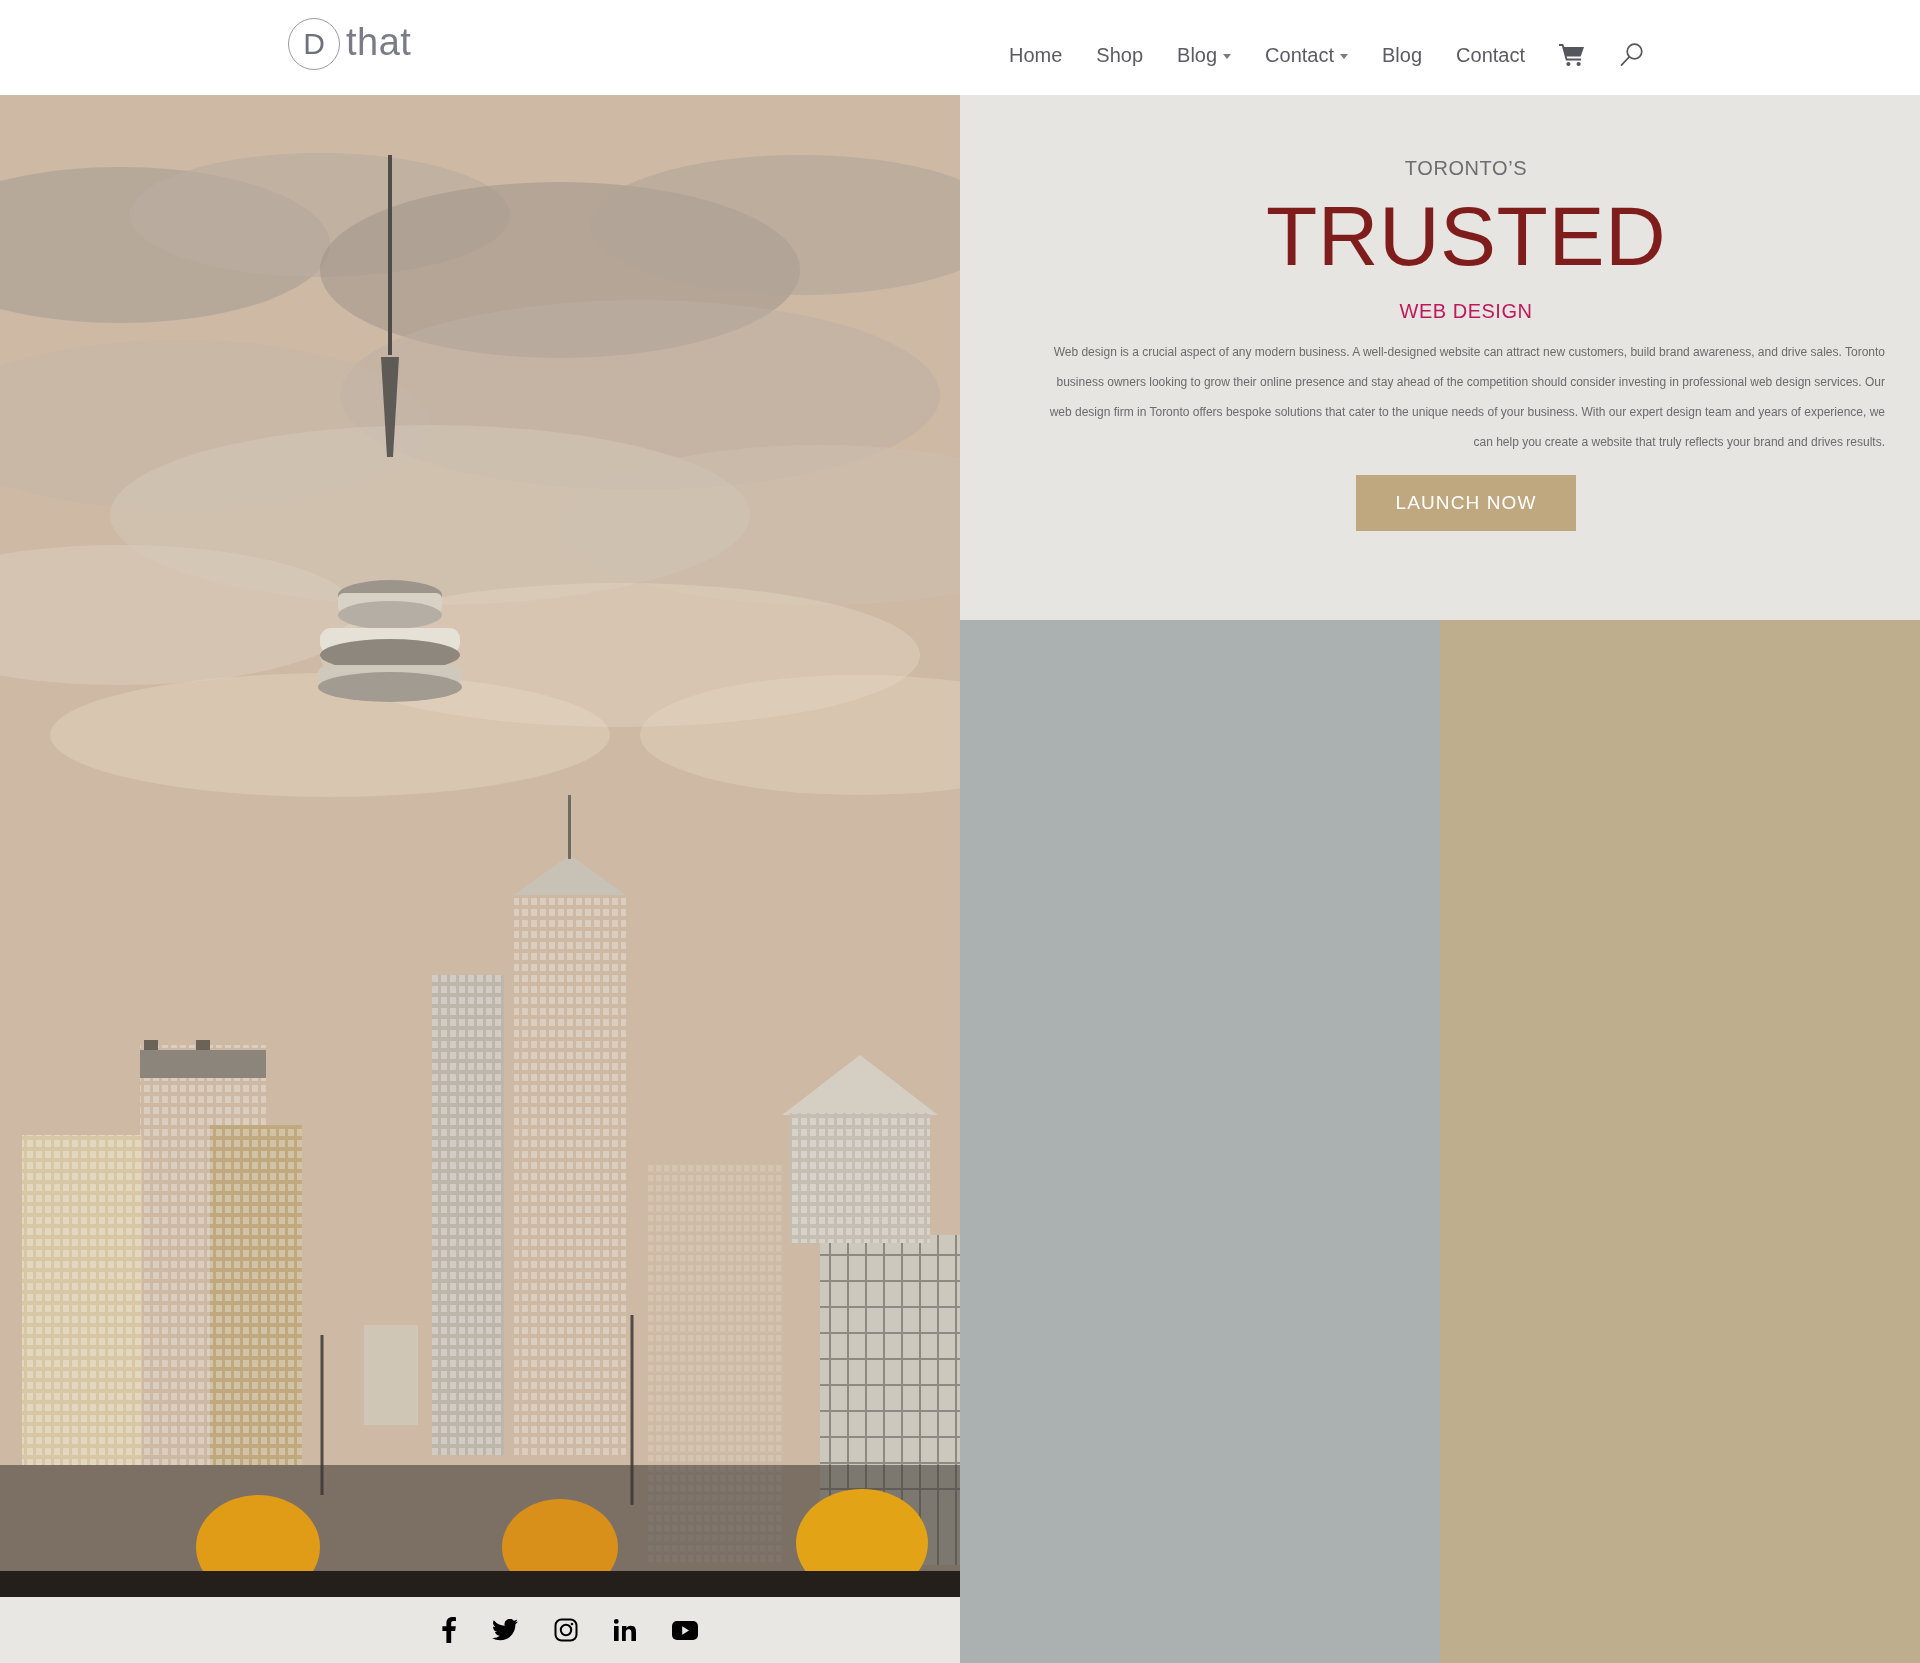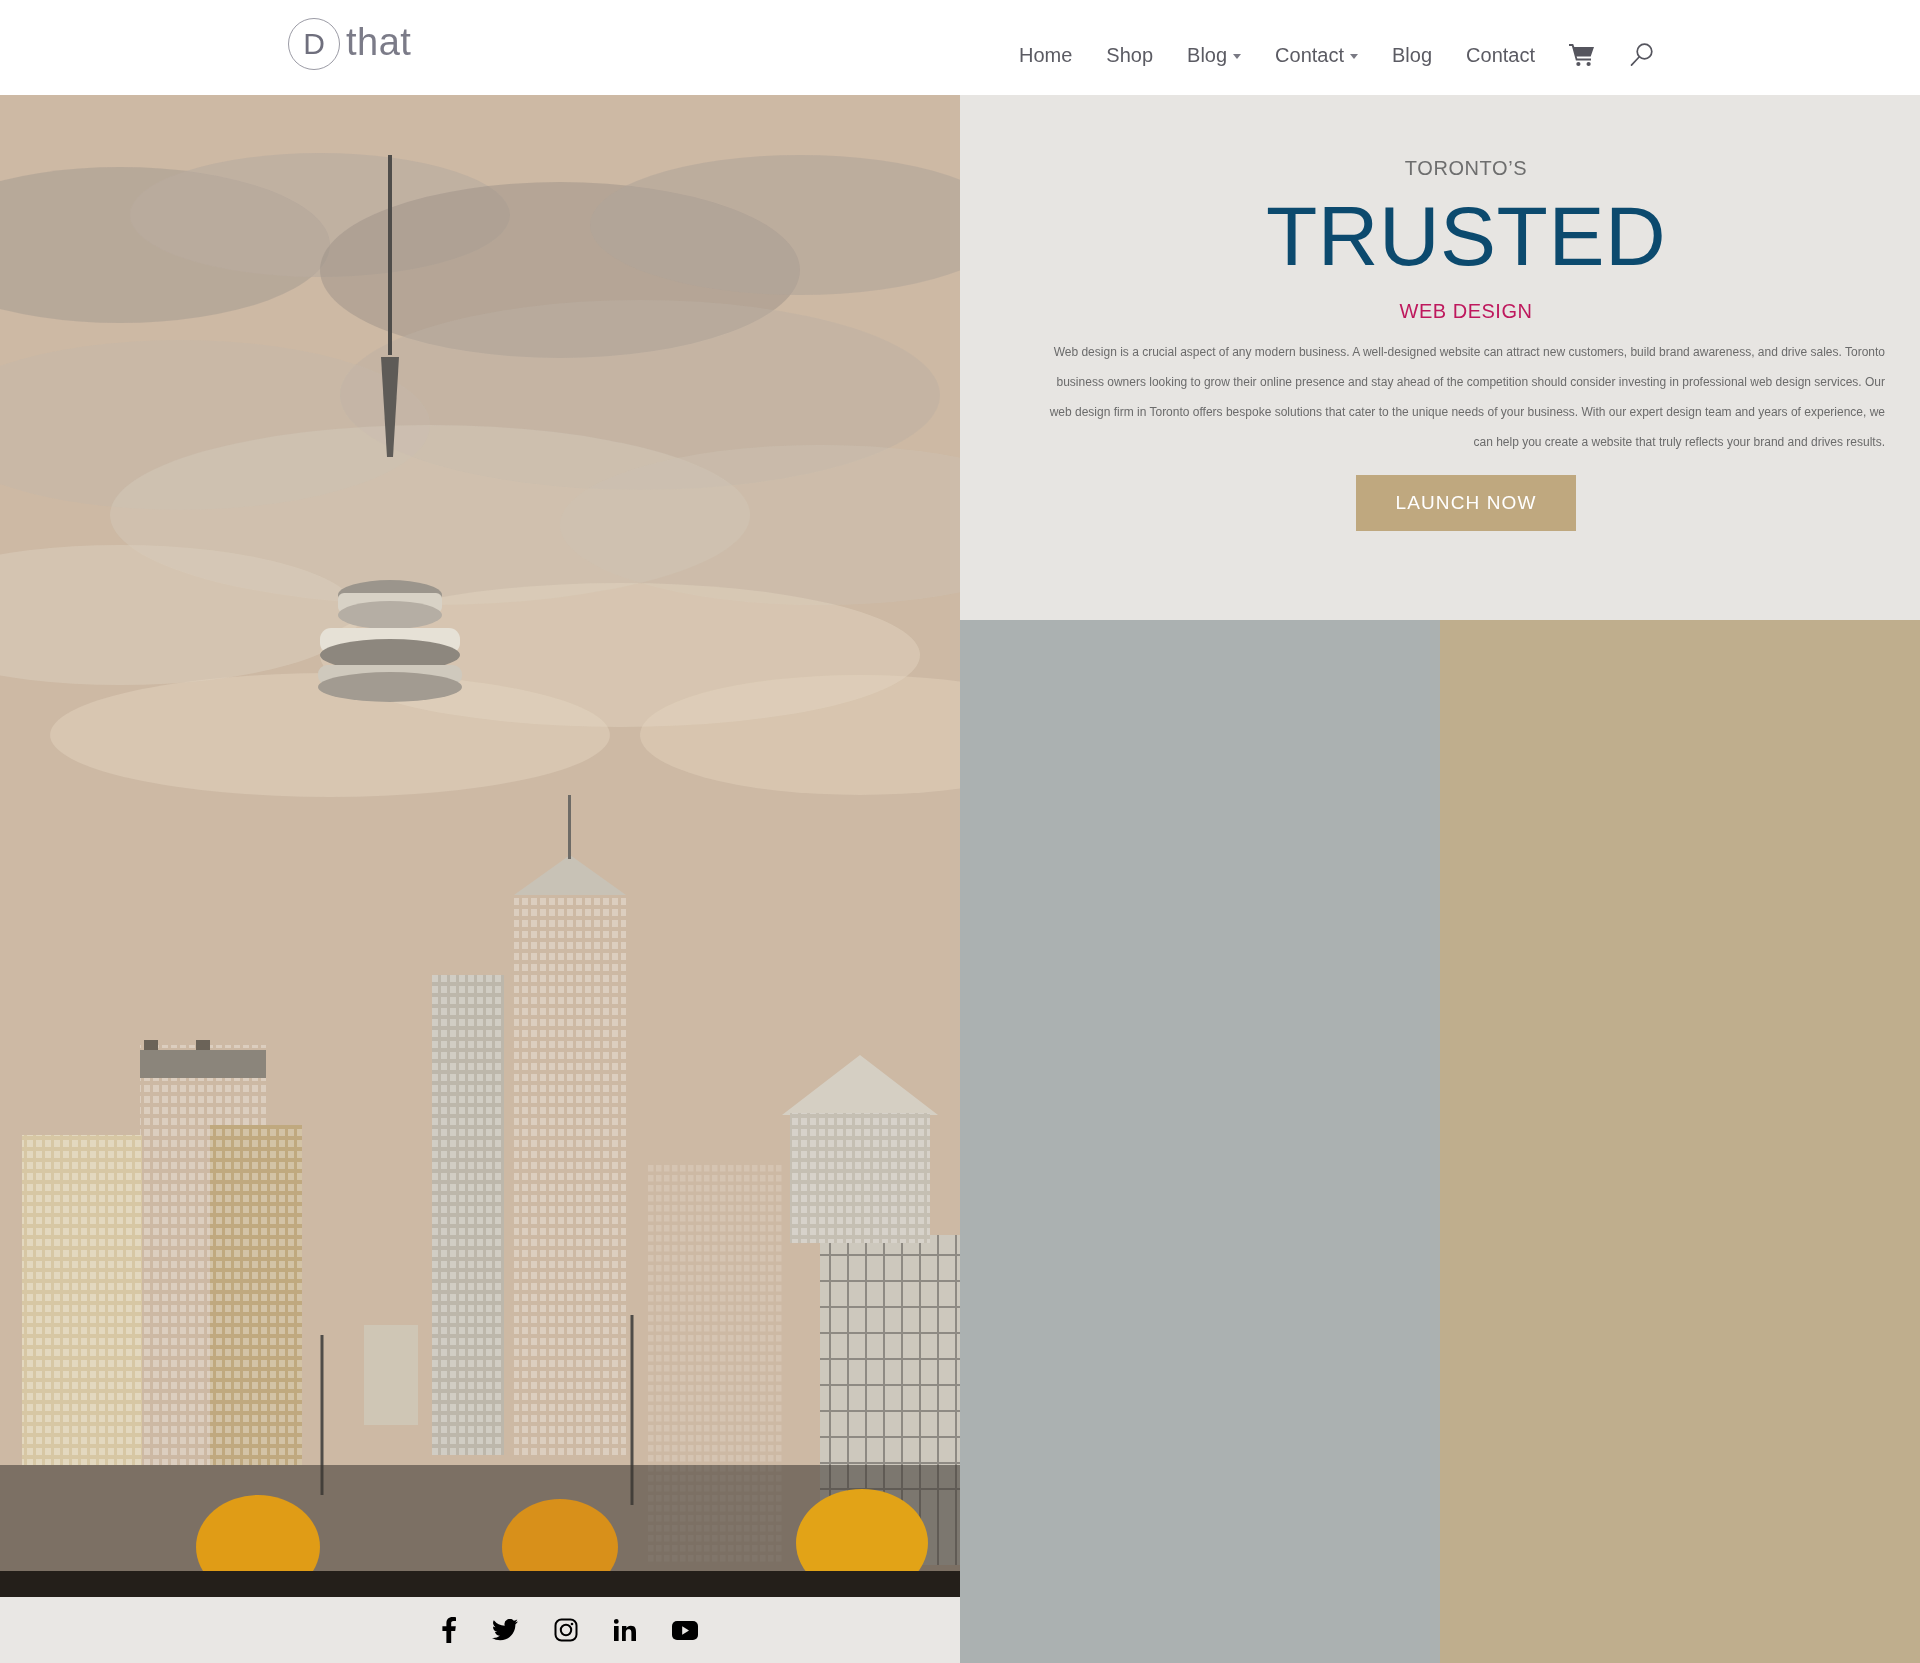--- a/index.html
+++ b/index.html
@@ -28,21 +28,21 @@
     display:flex; align-items:center; justify-content:center;
     font-size:30px; color:#6f6f7d; font-weight:400;
     line-height:1;
   }
   .logo-word{
     font-size:38px; color:#7b7b88; letter-spacing:0.5px;
     font-weight:400; line-height:1; padding-bottom:4px;
   }
 
   .nav{
-    position:absolute; right:248px; top:0; height:110px;
+    position:absolute; right:258px; top:0; height:110px;
     display:flex; align-items:center; gap:0;
   }
   .nav-item{
     display:flex; align-items:center; gap:6px;
     font-size:20px; color:#5b5b63;
     padding:0 17px; cursor:pointer;
     white-space:nowrap;
   }
   .caret{
     width:0;height:0;
@@ -83,21 +83,21 @@
     width:1012px; height:525px;
     background:#e7e5e2;
     display:flex; flex-direction:column; align-items:center;
     padding-top:62px;
   }
   .eyebrow{
     font-size:20px; color:#6e6e6e; letter-spacing:0.6px;
     margin-bottom:14px;
   }
   .headline{
-    font-size:84px; line-height:1.0; color:#0c4a6e;
+    font-size:84px; line-height:1.0; color:#7f1d1d;
     font-weight:400; letter-spacing:0.5px;
     margin-bottom:22px;
   }
   .subhead{
     font-size:20px; color:#be185d; letter-spacing:0.5px;
     margin-bottom:14px;
   }
   .body-copy{
     width:838px; text-align:right;
     font-size:12px; line-height:30px; color:#6b6b6b;

